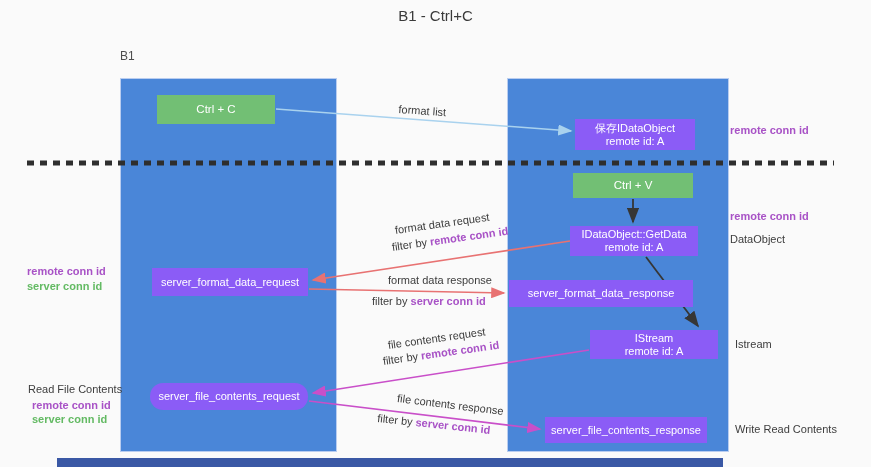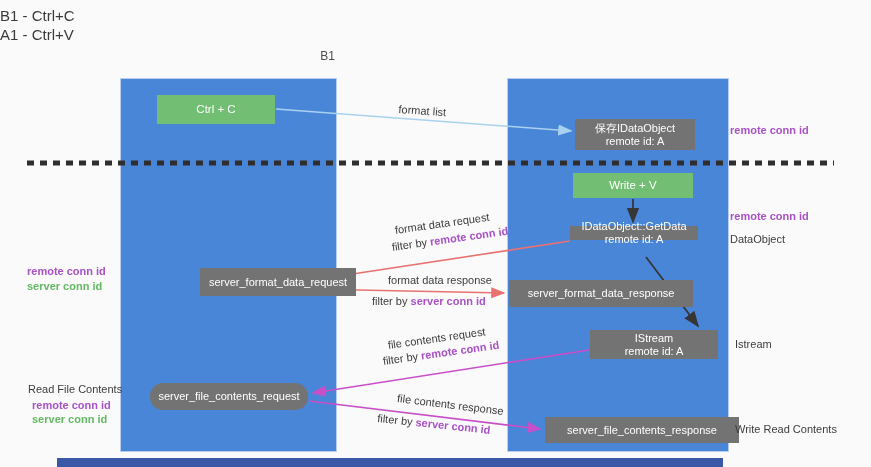--- a/index.html
+++ b/index.html
@@ -4,45 +4,45 @@
 <style>
   html,body{margin:0;padding:0;}
   body{
     width:871px;height:467px;position:relative;overflow:hidden;
     background:#fafafa;
     font-family:"Liberation Sans","DejaVu Sans",sans-serif;
     color:#3d3d3d;
   }
   .abs{position:absolute;}
   
-  .title{left:0;top:6px;width:871px;text-align:left;font-size:15px;line-height:19px;color:#3a3a3a;}
+  .title{left:0;top:6px;width:871px;text-align:center;font-size:15px;line-height:19px;color:#3a3a3a;}
   
-  .lane-header{font-size:12px;line-height:15px;text-align:right;color:#4d4d4d;}
+  .lane-header{font-size:12px;line-height:15px;text-align:left;color:#4d4d4d;}
   .hdr-left{left:120px;top:49px;width:215px;}
   .hdr-right{left:507px;top:49px;width:220px;}
   
   .lane{background:#4a86d8;border:1px solid #b9cdf0;}
   .lane-left{left:120px;top:78px;width:215px;height:372px;}
   .lane-right{left:507px;top:78px;width:220px;height:372px;}
   
   svg.overlay{left:0;top:0;pointer-events:none;z-index:3;}
   
   .node{z-index:4;display:flex;flex-direction:column;align-items:center;justify-content:center;
         color:#fff;font-size:11.5px;line-height:13px;text-align:center;}
   .green{background:#72bf74;}
-  .orange{background:#737373;}
+  .orange{background:#8b5cf6;}
   .b-ctrl-c{left:157px;top:95px;width:118px;height:29px;}
   .b-save{left:575px;top:119px;width:120px;height:31px;font-size:11px;}
   .b-ctrl-v{left:573px;top:173px;width:120px;height:25px;}
-  .b-getdata{left:570px;top:226px;width:128px;height:14px;font-size:11px;}
-  .b-fmt-req{left:152px;top:268px;width:156px;height:28px;font-size:11px;margin-left:48px;}
+  .b-getdata{left:570px;top:226px;width:128px;height:30px;font-size:11px;}
+  .b-fmt-req{left:152px;top:268px;width:156px;height:28px;font-size:11px;}
   .b-fmt-resp{left:509px;top:280px;width:184px;height:27px;font-size:11px;}
   .b-istream{left:590px;top:330px;width:128px;height:29px;font-size:11px;}
   .b-file-req{left:150px;top:383px;width:158px;height:27px;font-size:11px;border-radius:13px;}
-  .b-file-resp{left:545px;top:417px;width:194px;height:26px;font-size:11px;}
+  .b-file-resp{left:545px;top:417px;width:162px;height:26px;font-size:11px;}
   
   .flow{z-index:5;font-size:11px;white-space:nowrap;color:#3d3d3d;transform-origin:0 0;}
   .purple{color:#a852c6;font-weight:bold;}
   .greentxt{color:#63ba63;font-weight:bold;}
   .lbl-format-list{left:399px;top:103px;transform:rotate(4deg);}
   .lbl-fdr{left:394px;top:224px;transform:rotate(-8deg);}
   .lbl-fdr-filter{left:391px;top:241px;transform:rotate(-8deg);}
   .lbl-fdresp{left:388px;top:274px;}
   .lbl-fdresp-filter{left:372px;top:295px;}
   .lbl-fcr{left:387px;top:339px;transform:rotate(-8deg);}
@@ -62,21 +62,20 @@
   .s-rconn-lb{left:32px;top:399px;}
   .s-sconn-lb{left:32px;top:413px;}
   
   .bottom-bar{left:57px;top:458px;width:666px;height:9px;background:#3a58a5;z-index:2;}
 </style>
 </head>
 <body>
 
 <div class="abs title">
   <div>B1 - Ctrl+C</div>
-  <div>A1 - Ctrl+V</div>
 </div>
 
 <div class="abs lane-header hdr-left">
   <div>B1</div>
 </div>
 <div class="abs lane-header hdr-right">
 </div>
 
 <div class="abs lane lane-left"></div>
 <div class="abs lane lane-right"></div>
@@ -109,21 +108,21 @@
 </svg>
 
 <div class="abs node green b-ctrl-c">
   <span>Ctrl + C</span>
 </div>
 <div class="abs node orange b-save">
   <span>保存IDataObject</span>
   <span>remote id: A</span>
 </div>
 <div class="abs node green b-ctrl-v">
-  <span>Write + V</span>
+  <span>Ctrl + V</span>
 </div>
 <div class="abs node orange b-getdata">
   <span>IDataObject::GetData</span>
   <span>remote id: A</span>
 </div>
 <div class="abs node orange b-fmt-req">
   <span>server_format_data_request</span>
 </div>
 <div class="abs node orange b-fmt-resp">
   <span>server_format_data_response</span>

